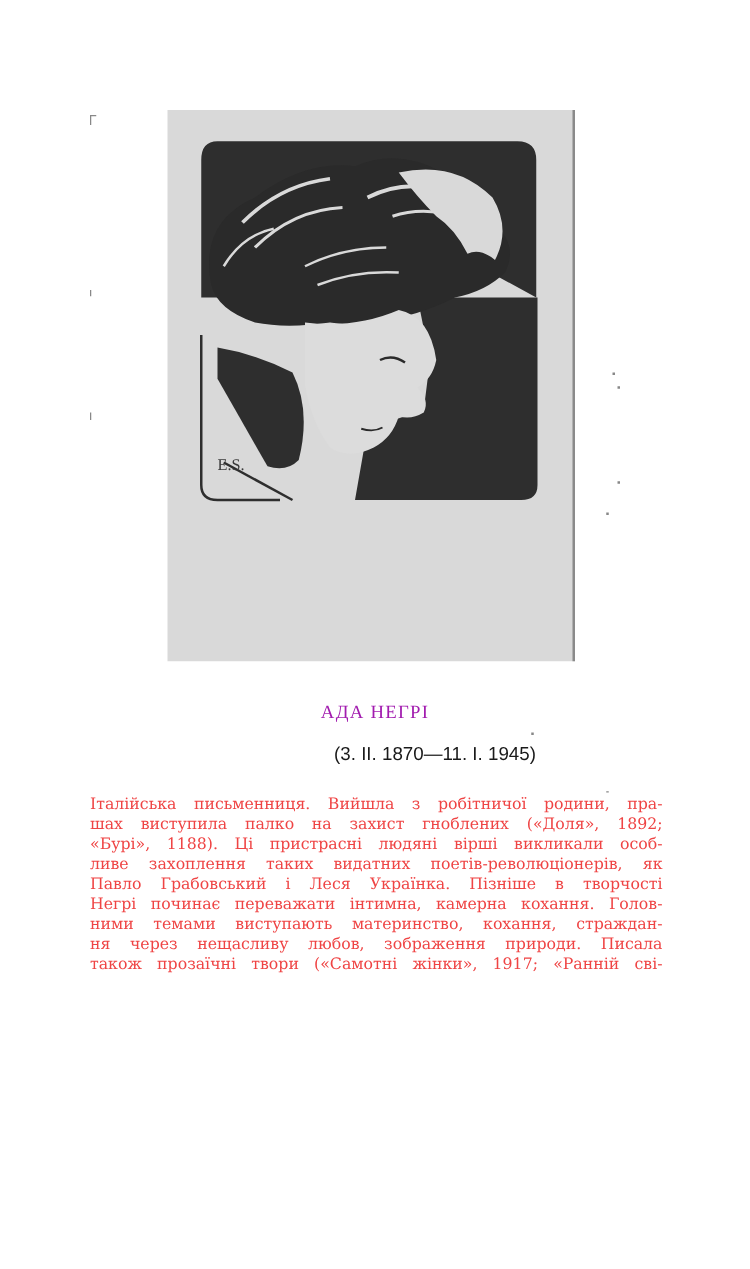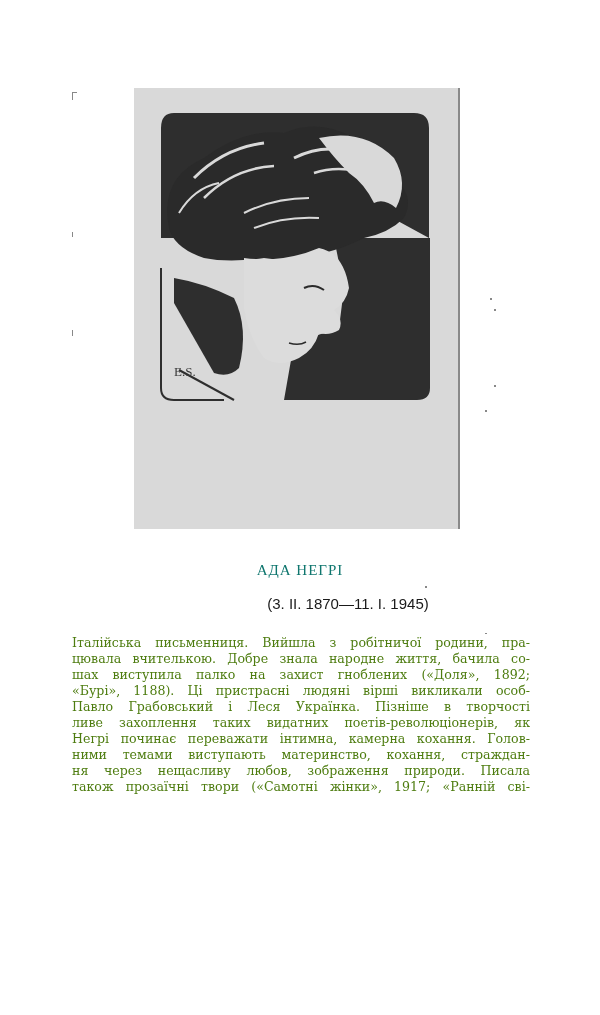--- a/index.html
+++ b/index.html
@@ -36,21 +36,21 @@
     }
     .title {
       position: absolute;
       left: 0;
       width: 600px;
       top: 562px;
       text-align: center;
       font-family: "Liberation Serif", serif;
       font-size: 15px;
       letter-spacing: 1px;
-      color: #0f766e;
+      color: #a21caf;
     }
     .dates {
       position: absolute;
       left: 0;
       width: 600px;
       top: 595px;
       text-align: center;
       font-family: Liberation Sans, sans-serif;
       font-size: 15px;
       color: #1a1a1a;
@@ -64,21 +64,21 @@
     }
     .bio-line {
       display: block;
       height: 16px;
       line-height: 16px;
       font-family: "DejaVu Serif", serif;
       font-size: 12.6px;
       white-space: nowrap;
       text-align: justify;
       text-align-last: justify;
-      color: #4d7c0f;
+      color: #ef4444;
     }
     .bio-line.last {
       text-align-last: left;
     }
   </style>
 </head>
 <body>
 
 <div class="speck" style="left:72px;top:92px;width:5px;height:1px;"></div>
 <div class="speck" style="left:72px;top:92px;width:1px;height:8px;"></div>
@@ -122,22 +122,21 @@
 
     <text x="40" y="288" font-family="Liberation Serif, serif" font-size="13" fill="#3a3a3a">E.S.</text>
   </svg>
 </div>
 
 <div class="title">АДА НЕГРІ</div>
 <div class="dates">(3. II. 1870—11. I. 1945)</div>
 
 <div class="bio">
   <span class="bio-line">Італійська письменниця. Вийшла з робітничої родини, пра-</span>
-  <span class="bio-line">цювала вчителькою. Добре знала народне життя, бачила со-</span>
   <span class="bio-line">шах виступила палко на захист гноблених («Доля», 1892;</span>
   <span class="bio-line">«Бурі», 1188). Ці пристрасні людяні вірші викликали особ-</span>
+  <span class="bio-line">ливе захоплення таких видатних поетів-революціонерів, як</span>
   <span class="bio-line">Павло Грабовський і Леся Українка. Пізніше в творчості</span>
-  <span class="bio-line">ливе захоплення таких видатних поетів-революціонерів, як</span>
   <span class="bio-line">Негрі починає переважати інтимна, камерна кохання. Голов-</span>
   <span class="bio-line">ними темами виступають материнство, кохання, страждан-</span>
   <span class="bio-line">ня через нещасливу любов, зображення природи. Писала</span>
   <span class="bio-line">також прозаїчні твори («Самотні жінки», 1917; «Ранній сві-</span>
 </div>
 
 </body></html>

